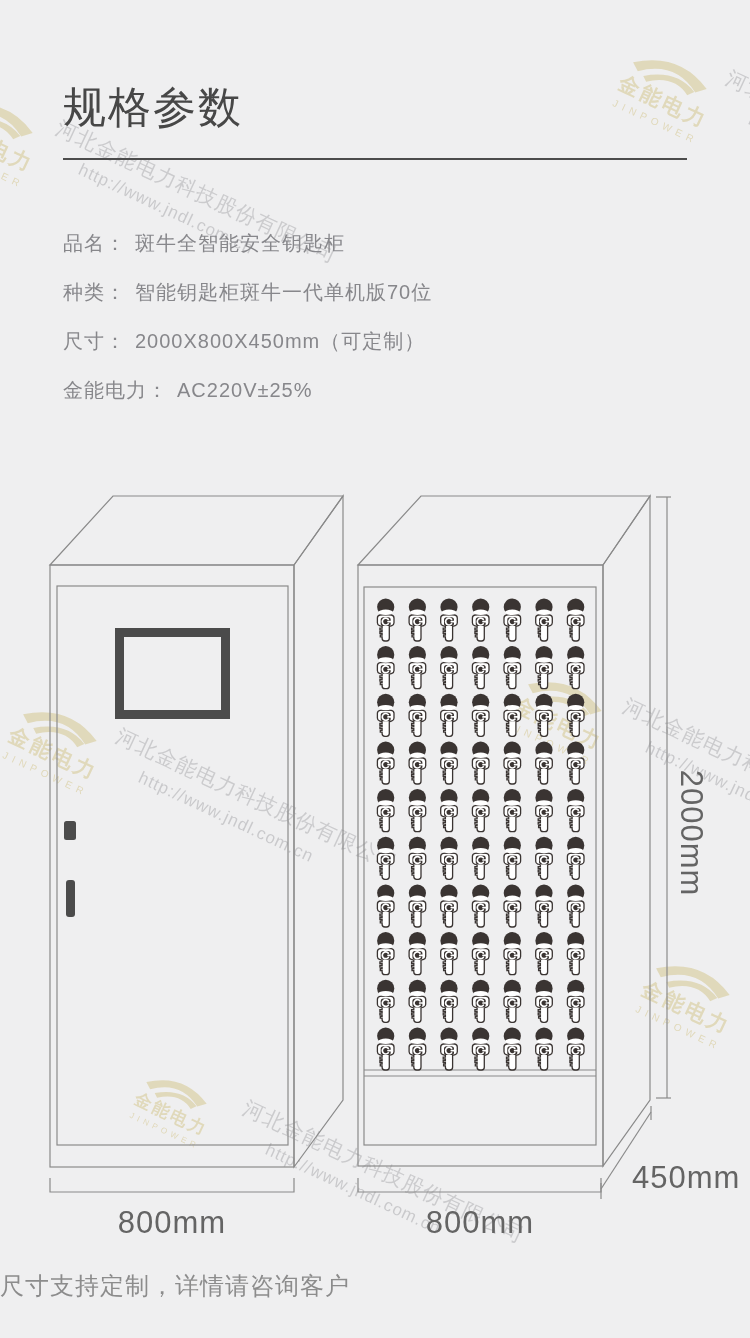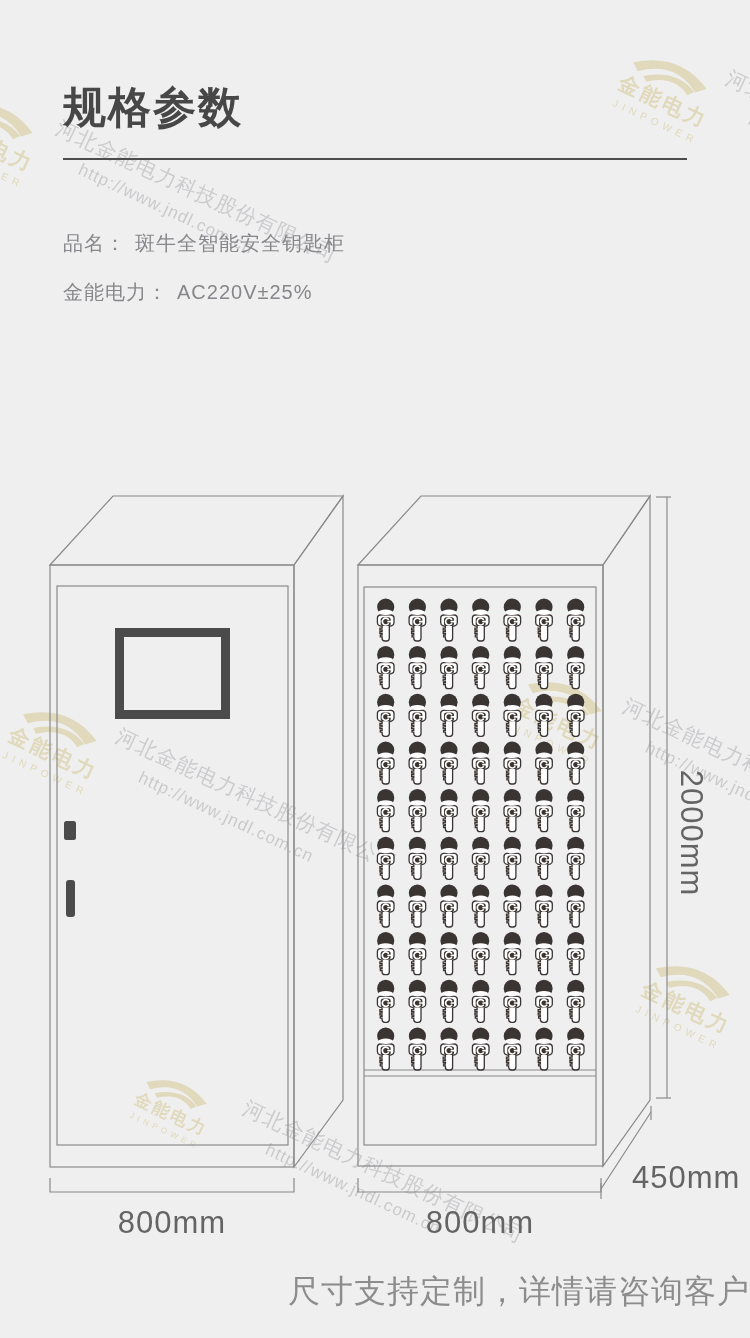--- a/index.html
+++ b/index.html
@@ -27,37 +27,37 @@
   .wm-line1{font-size:21px;letter-spacing:1px;color:var(--watermark-text);opacity:.40}
   .wm-line2{font-size:17px;letter-spacing:1px;color:var(--watermark-text);opacity:.42;margin:5px 0 0 38px}
   .wm-logo{text-align:left;opacity:.62}
   .wm-logo svg{display:block;margin-left:2px}
   .wm-logo svg path{fill:var(--gold)}
   .wm-cn{font-size:21px;font-weight:bold;letter-spacing:3px;color:var(--gold);margin-top:-6px}
   .wm-en{font-size:10px;letter-spacing:5px;color:var(--gold);margin:2px 0 0 3px}
   
   .content{position:absolute;inset:0;z-index:2}
   .page-title{position:absolute;left:63px;top:82px;font-size:43px;line-height:50px;
-    font-weight:700;letter-spacing:2px;color:var(--title)}
+    font-weight:400;letter-spacing:2px;color:var(--title)}
   .title-underline{position:absolute;left:63px;top:158px;width:624px;height:2px;background:#4c4c4c}
   .specs{position:absolute;left:63px;top:231px}
   .spec-row{font-size:20px;line-height:25px;margin-bottom:24px;color:var(--text);letter-spacing:1px}
   .spec-label{margin-right:9px}
   .diagram{position:absolute;left:0;top:480px}
   .ln{fill:none;stroke:var(--line);stroke-width:1.2}
   .dk{fill:var(--dark);stroke:none}
   .screen-inner{fill:var(--background);stroke:none}
   .dim-text{font-size:31px;fill:var(--dimension);letter-spacing:1px}
   .key-body{fill:#ffffff;stroke:var(--key);stroke-width:1.3}
   .key-head{fill:var(--key)}
   .key-band{fill:#ffffff}
   .key-blob{fill:var(--key)}
   .key-c{fill:none;stroke:#ffffff;stroke-width:1.7;stroke-linecap:round}
-  .footer-note{position:absolute;left:0;top:1270px;width:750px;text-align:right;
-    font-size:32px;letter-spacing:1px;color:#8c8c8c}
+  .footer-note{position:absolute;left:0;top:1270px;width:750px;text-align:left;
+    font-size:24px;letter-spacing:1px;color:#8c8c8c}
 </style>
 </head>
 <body>
 
 <div class="page">
 
   <div class="wm-layer">
 
     <div class="wm-tile wm-logo" style="left:-34px;top:82px">
       <svg width="84" height="40" viewBox="0 0 84 40">
@@ -141,20 +141,26 @@
   </div>
 
   <div class="content">
 
     <h1 class="page-title">规格参数</h1>
     <div class="title-underline"></div>
 
     <section class="specs">
       <div class="spec-row">
         <span class="spec-label">品名：</span><span class="spec-value">斑牛全智能安全钥匙柜</span>
+      </div>
+      <div class="spec-row">
+        <span class="spec-label">种类：</span><span class="spec-value">智能钥匙柜斑牛一代单机版70位</span>
+      </div>
+      <div class="spec-row">
+        <span class="spec-label">尺寸：</span><span class="spec-value">2000X800X450mm（可定制）</span>
       </div>
       <div class="spec-row">
         <span class="spec-label">金能电力：</span><span class="spec-value">AC220V±25%</span>
       </div>
     </section>
 
     <svg class="diagram" width="750" height="760" viewBox="0 480 750 760">
       <defs>
         <g id="key">
           <path class="key-body" d="M -8.3 11 Q -8.3 8.4 -5.6 8 Q 0 7.1 5.6 8 Q 8.3 8.4 8.3 11 L 8.3 15.8 Q 8.3 18 6.2 18.6 L 3.6 19.5 L 3.6 31.2 Q 3.6 33.8 0.9 34 L -0.8 34 Q -3.6 33.9 -3.6 31.2 L -3.6 29.8 L -5.4 29.8 L -5.4 28 L -3.6 28 L -3.6 26.4 L -5.8 26.4 L -5.8 24.6 L -3.6 24.6 L -3.6 23 L -5.8 23 L -5.8 21.2 L -3.6 21.2 L -3.6 19.5 L -6.2 18.6 Q -8.3 18 -8.3 15.8 Z"></path>

